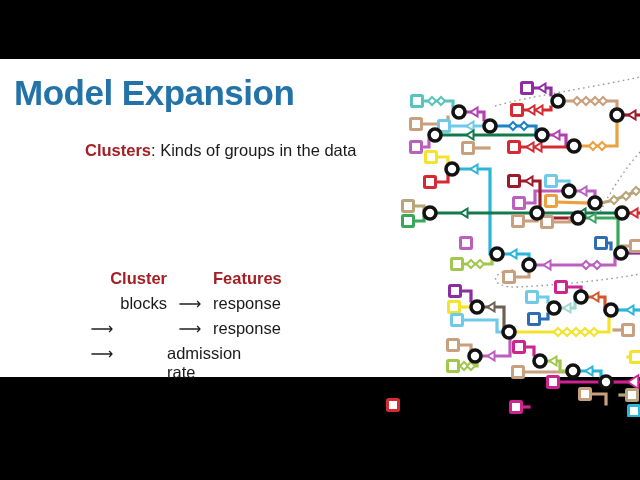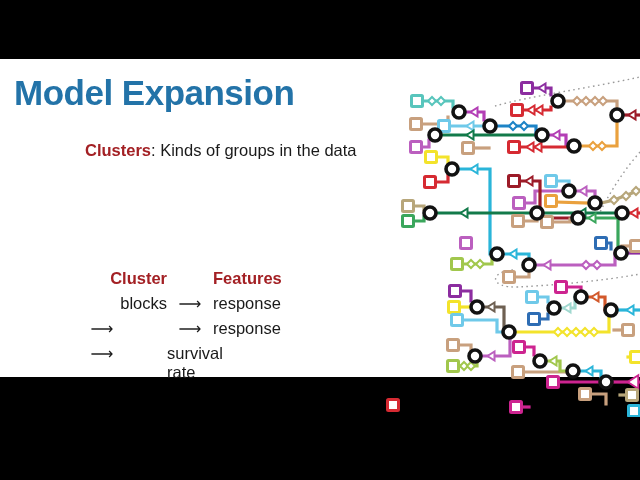--- a/index.html
+++ b/index.html
@@ -48,21 +48,21 @@
     <div class="c1">blocks</div>
     <div class="c2">⟶</div>
     <div class="c3">response</div>
 
     <div class="c2">⟶</div>
 
     <div class="c2">⟶</div>
     <div class="c3">response</div>
 
     <div class="c2">⟶</div>
-    <div class="c3">survival rate</div>
+    <div class="c3">admission rate</div>
   </div>
 
   <svg class="cover" width="256" height="358" viewBox="384 59 256 358">
       <path d="M495,106 C530,96 590,88 640,77" class="dotted"></path>
       <path d="M513,270 C489,272 489,288 518,287 C556,285 602,281 640,274" class="dotted"></path>
       <path d="M640,152 C624,170 610,192 599,214" class="dotted"></path>
       <polyline points="422,101 453,101 453,107" stroke="#58c5bc"></polyline>
       <polyline points="421,124 448,124 448,117" stroke="#c8a07e"></polyline>
       <polyline points="449,126 484,126" stroke="#6fc9e9"></polyline>
       <polyline points="421,147 429,147 429,140" stroke="#bb5fbf"></polyline>

